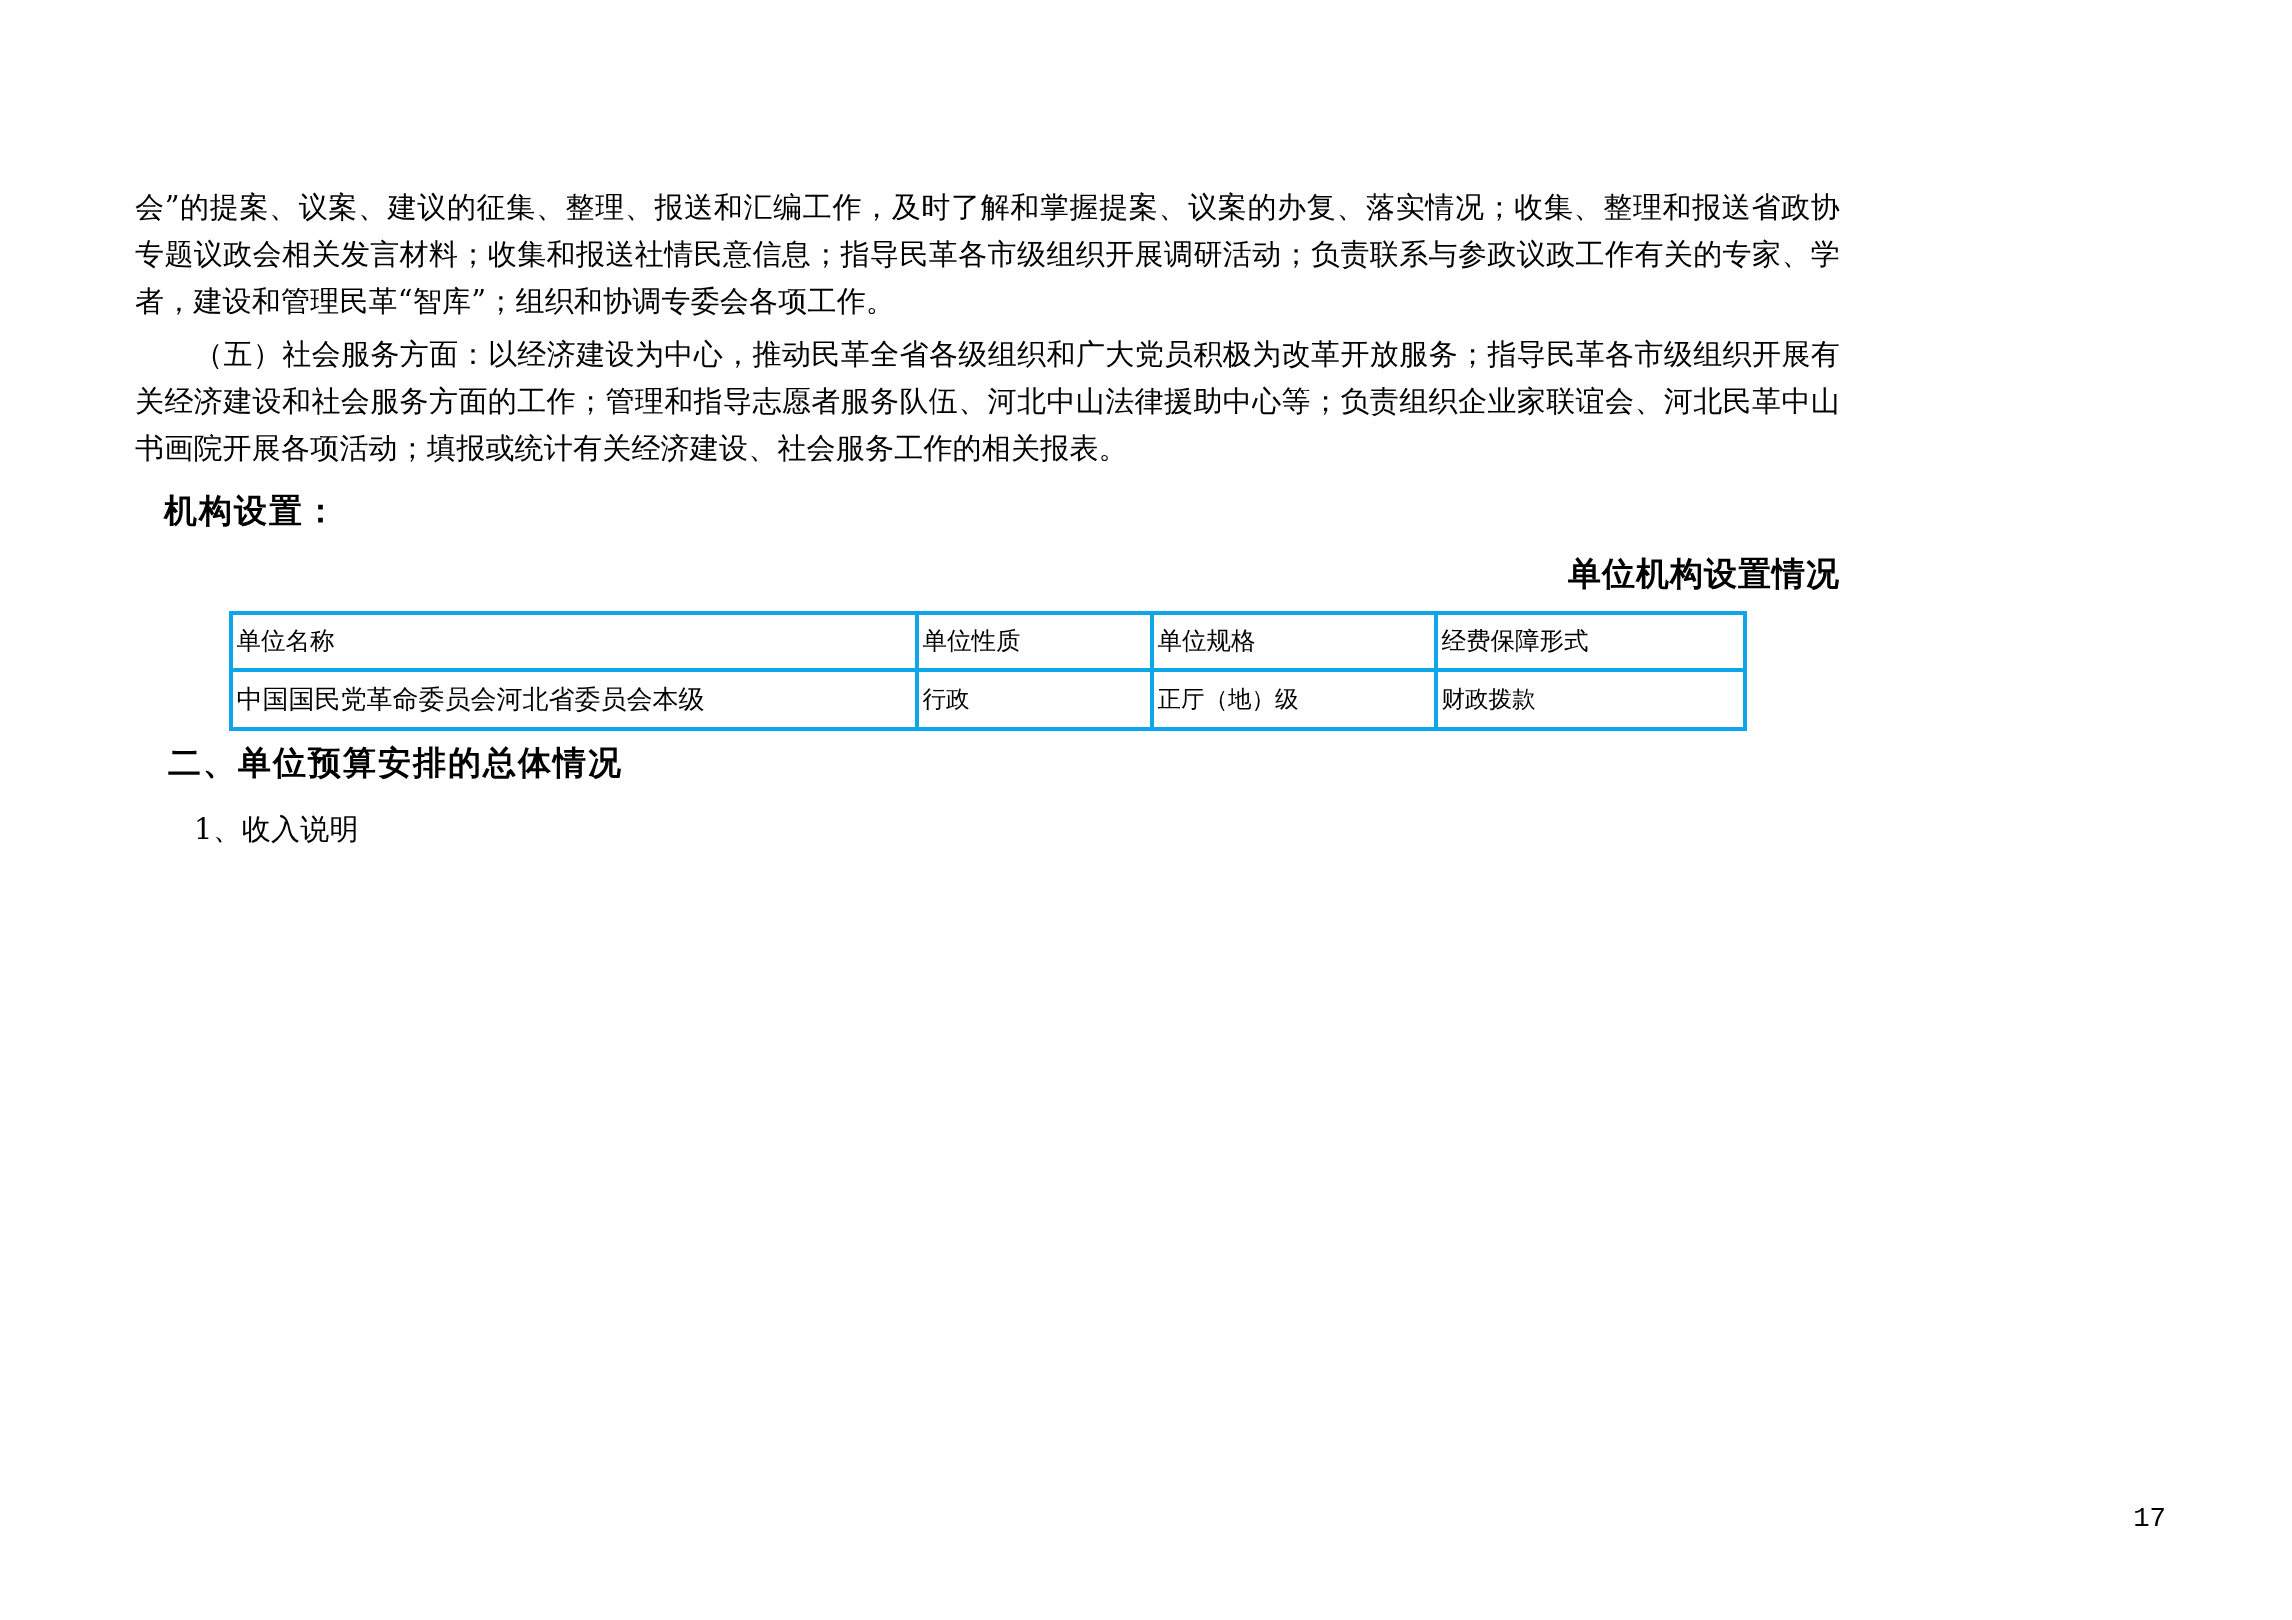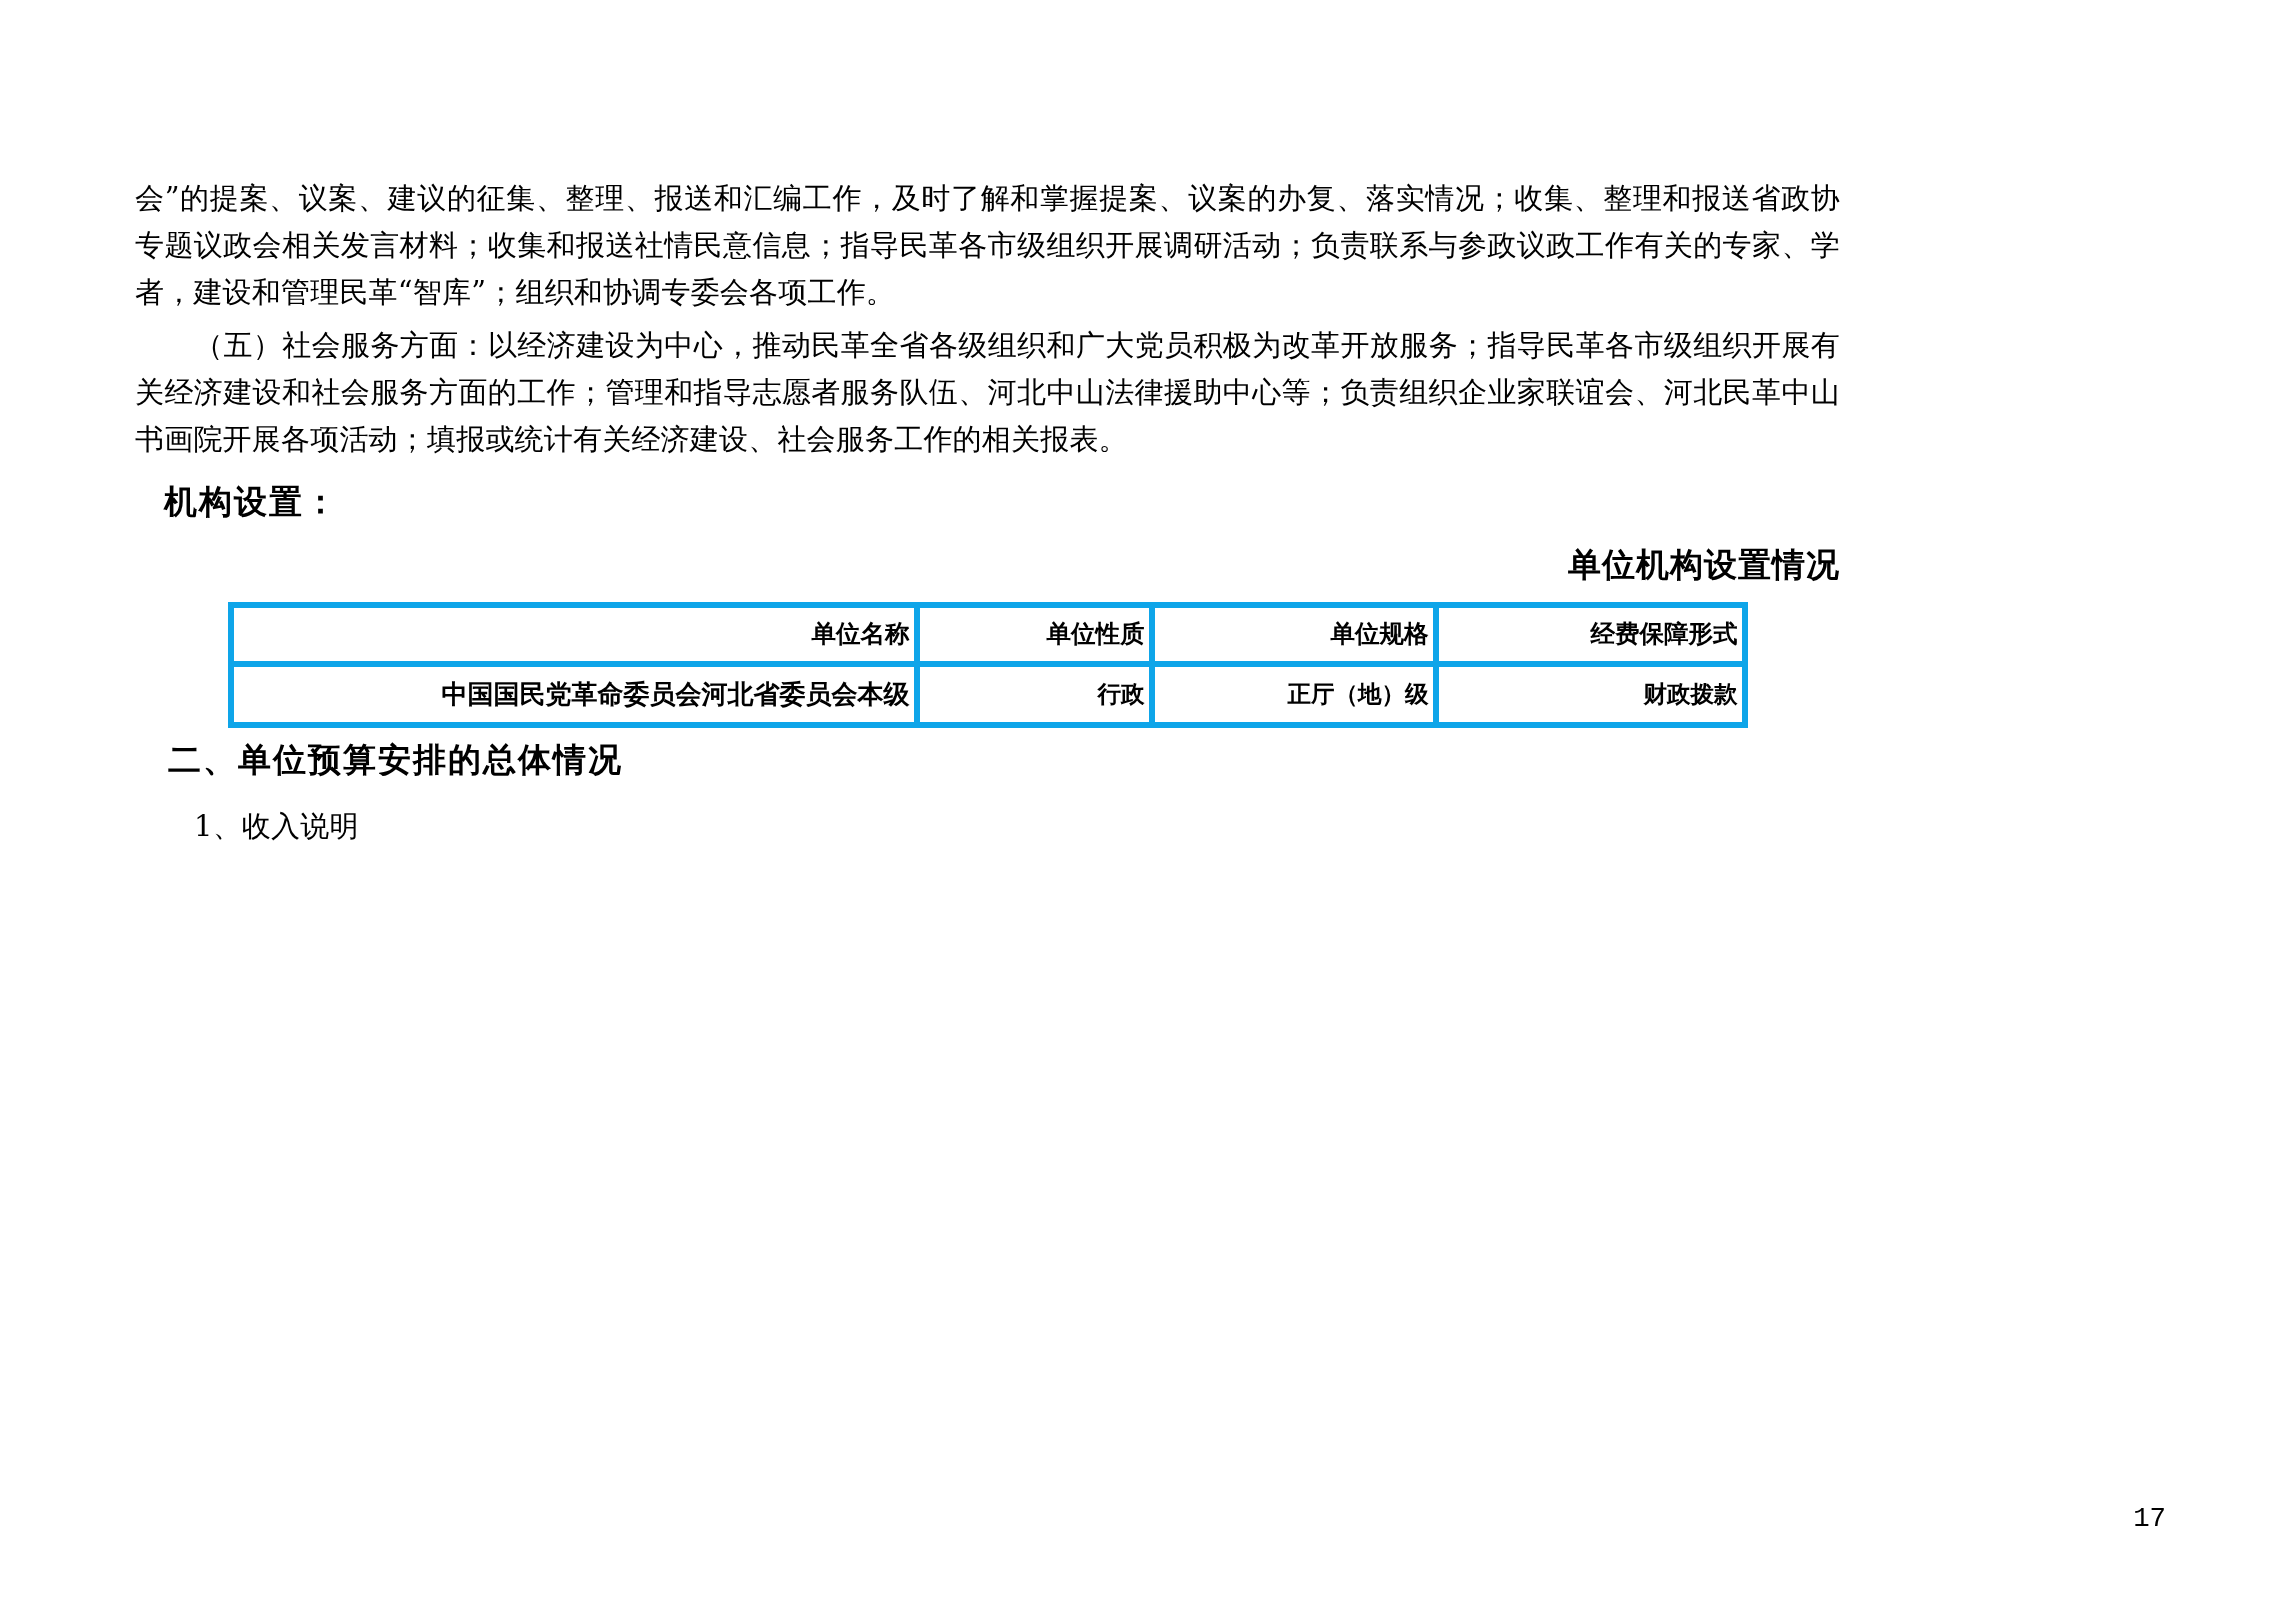--- a/index.html
+++ b/index.html
@@ -16,21 +16,21 @@
     width: 2293px;
     height: 1620px;
     margin: 0 auto;
     background: #ffffff;
     box-sizing: border-box;
     overflow: hidden;
   }
   .content {
     position: absolute;
     left: 135px;
-    top: 175px;
+    top: 184px;
     width: 1705px;
   }
   p.body-par {
     margin: 0 0 5.9px 0;
     font-size: 29px;
     line-height: 1.62;
     text-align: justify;
     text-justify: inter-ideograph;
     letter-spacing: 0.2px;
   }
@@ -60,25 +60,25 @@
     margin: 17.6px 0 13.7px 0;
     letter-spacing: 1px;
   }
   table.org-table {
     border-collapse: collapse;
     width: 1514px;
     margin: 0 auto;
     table-layout: fixed;
   }
   table.org-table td, table.org-table th {
-    border: 6px solid #0ea5e9;
-    text-align: right;
+    border: 4px solid #0ea5e9;
+    text-align: left;
     font-family: "DejaVu Sans", "Liberation Sans", sans-serif;
     font-size: 23.5px;
-    font-weight: bold;
+    font-weight: normal;
     padding: 10.8px 3.9px;
     line-height: 1.3;
   }
   table.org-table th {
     font-size: 24.5px;
   }
   table.org-table td.cell-name {
     font-size: 26px;
     border-radius: 15px;
   }

